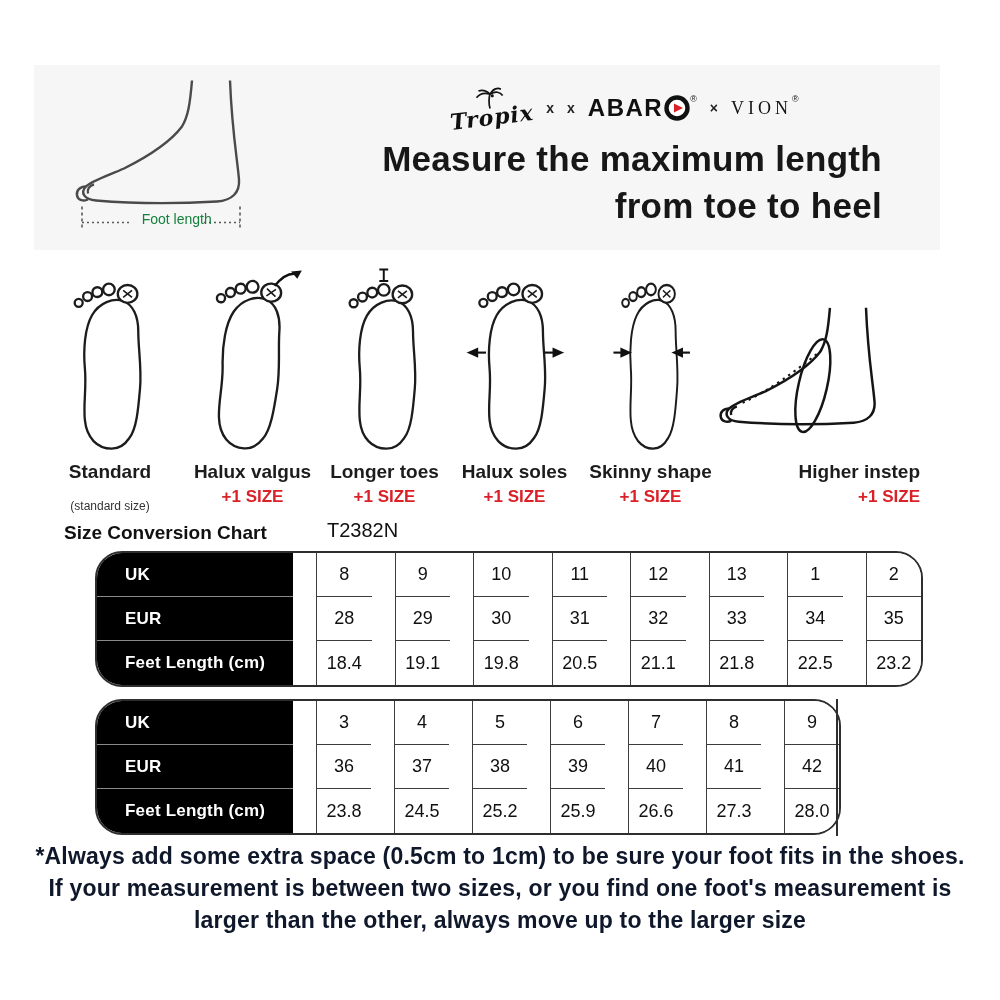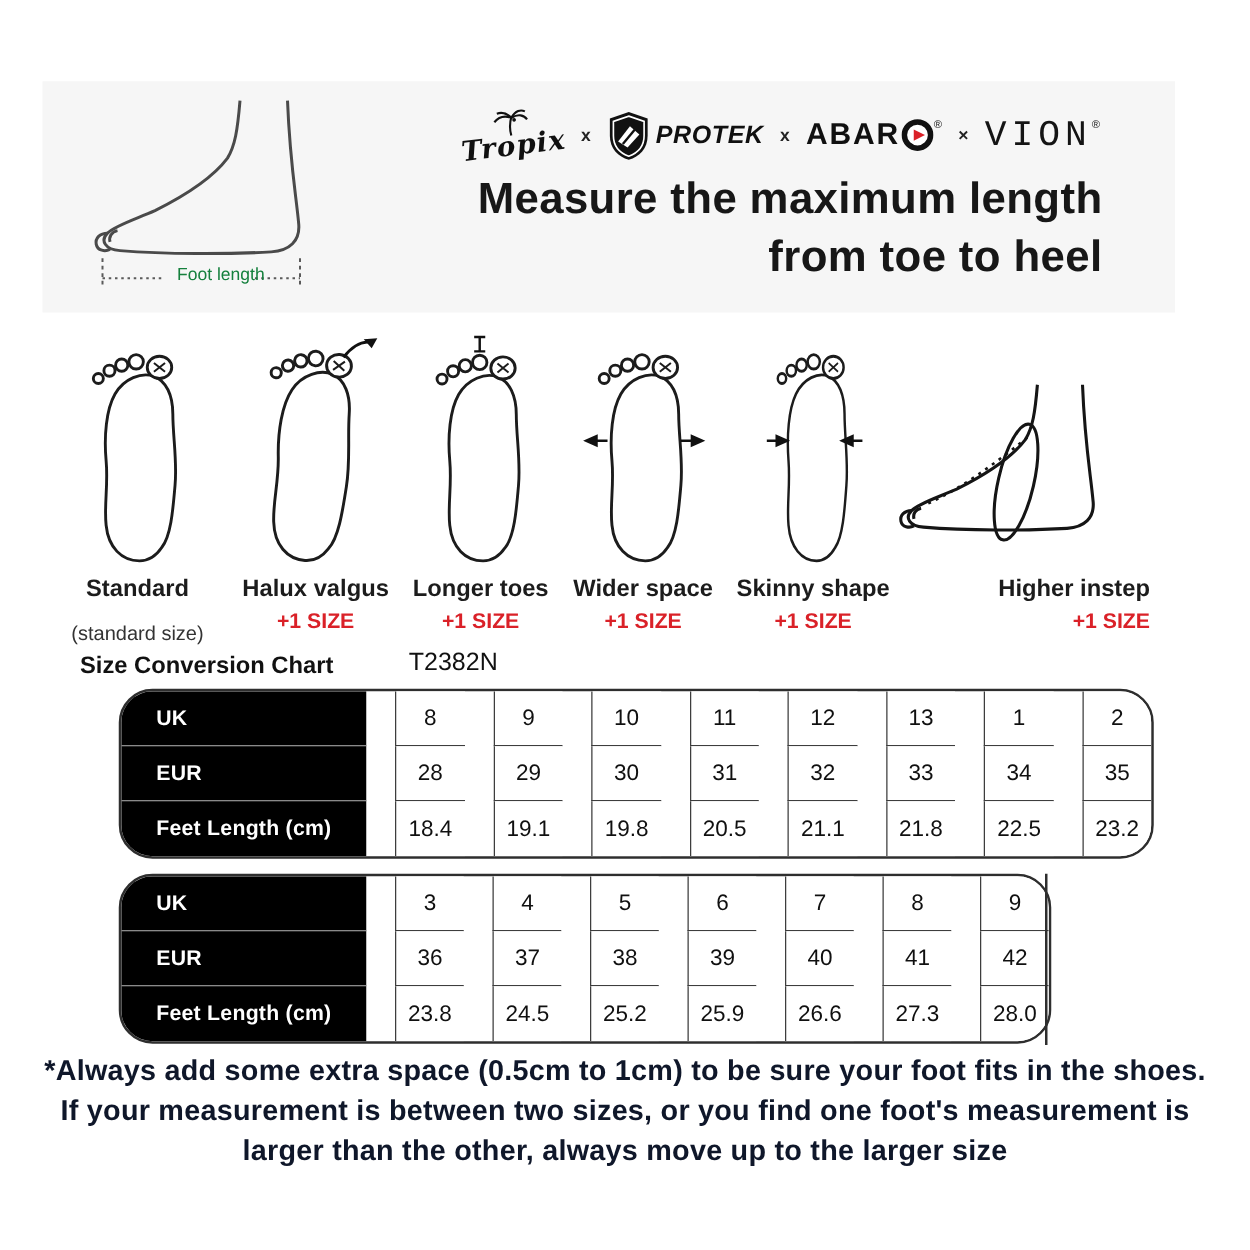--- a/index.html
+++ b/index.html
@@ -14,30 +14,30 @@
   .brands{position:absolute;left:295px;top:12px;width:590px;height:62px;display:flex;align-items:center;justify-content:center;gap:13px;}
   .brand-sep{font-size:14px;font-weight:bold;color:#222;}
   .tropix{display:flex;flex-direction:column;align-items:center;transform:rotate(-7deg);}
   .tropix-text{font-family:"DejaVu Serif",serif;font-style:italic;font-weight:bold;font-size:22px;letter-spacing:1px;margin-top:-5px;color:#101010;}
   .protek{display:flex;align-items:center;gap:5px;}
   .protek-text{font-style:italic;font-weight:800;font-size:20px;letter-spacing:.5px;color:#101010;}
   .abaro{display:flex;align-items:center;}
   .abaro-text{font-weight:800;font-size:24px;letter-spacing:1.5px;color:#101010;}
   .reg{font-size:9px;vertical-align:top;position:relative;top:-9px;color:#101010;}
   .vion{display:flex;align-items:center;}
-  .vion-text{font-family:Liberation Mono, monospace;font-size:29px;letter-spacing:4px;color:#141414;}
+  .vion-text{font-family:Liberation Serif, serif;font-size:18px;letter-spacing:4px;color:#141414;}
   .heading{position:absolute;right:58px;top:70px;text-align:right;font-size:35px;font-weight:bold;line-height:47px;color:#171717;letter-spacing:.3px;}
 
   
   .foot-fig{position:absolute;top:266px;display:flex;flex-direction:column;align-items:center;}
   .fig-art{height:188px;display:flex;align-items:flex-end;justify-content:center;}
   .fig-art svg{display:block;}
   .ft-label{margin-top:7px;font-size:19px;font-weight:bold;color:#1c1c1c;white-space:nowrap;}
   .ft-sub{margin-top:4px;font-size:17px;font-weight:bold;color:var(--accent-red,#da2128);white-space:nowrap;}
-  .ft-sub.plain{color:#333;font-weight:normal;font-size:16px;margin-top:16px;}
+  .ft-sub.plain{color:#333;font-weight:normal;font-size:12px;margin-top:16px;}
 
   
   .sc-title{position:absolute;left:64px;top:522px;font-size:19px;font-weight:bold;color:#111;}
   .sc-code{position:absolute;left:327px;top:519px;font-size:20px;color:#111;}
 
   .size-table{position:absolute;left:95px;border:2px solid #2e2e2e;border-radius:27px;overflow:hidden;background:#fff;}
   .t1{top:551px;width:824px;}
   .t2{top:699px;width:742px;}
   .st-row{display:flex;height:44px;gap:23px;}
   .st-label{width:168px;flex:none;background:var(--table-header-bg,#000);color:#fff;font-weight:bold;font-size:17px;display:flex;align-items:center;padding-left:28px;border-bottom:1px solid #8a8a8a;letter-spacing:.2px;}
@@ -96,29 +96,20 @@
             <path d="M17,2 C21,-4 26,-4 29,-2"></path>
             <path d="M17,2 C23,-1 28,1 30,5"></path>
           </g>
           <circle cx="19" cy="4" r="1.6" fill="#111"></circle>
         </svg>
         <span class="tropix-text">Tropix</span>
       </span>
 
       <span class="brand-sep">x</span>
 
-      <span class="protek">
-        <svg width="34" height="41" viewBox="0 0 36 42">
-          <path d="M18,1 L34,6.5 V21 C34,32 27,38.5 18,41.5 C9,38.5 2,32 2,21 V6.5 Z" fill="#111"></path>
-          <path d="M18,4.5 L31,9 V21 C31,30 25.5,35.6 18,38.4 C10.5,35.6 5,30 5,21 V9 Z" fill="none" stroke="#fff" stroke-width="1.4"></path>
-          <polygon points="9,26 19,13 27,20 17,31" fill="#fff"></polygon>
-          <path d="M13,28 L23,16" stroke="#111" stroke-width="2"></path>
-        </svg>
-        <span class="protek-text">PROTEK</span>
-      </span>
 
       <span class="brand-sep">x</span>
 
       <span class="abaro">
         <span class="abaro-text">ABAR</span>
         <svg width="26" height="26" viewBox="0 0 26 26" style="margin-left:1px">
           <circle cx="13" cy="13" r="10.5" fill="#fff" stroke="#111" stroke-width="4.4"></circle>
           <polygon points="10,8.5 19,13 10,17.5" fill="#da2128"></polygon>
         </svg>
         <span class="reg">®</span>
@@ -176,21 +167,21 @@
       <svg height="185" viewBox="-12 -16 136 208">
         <use href="#sole-shape"></use>
         <g stroke="#111" stroke-width="2.4" fill="#111">
           <path d="M24,78 H13" fill="none"></path>
             <polygon points="5,78 14,74 14,82"></polygon>
           <path d="M90,78 H101" fill="none"></path>
             <polygon points="109,78 100,74 100,82"></polygon>
         </g>
       </svg>
     </div>
-    <div class="ft-label">Wider space</div>
+    <div class="ft-label">Halux soles</div>
     <div class="ft-sub">+1 SIZE</div>
   </div>
 
   <div class="foot-fig" style="left:578px;width:145px;">
     <div class="fig-art">
       <svg height="185" viewBox="0 -16 112 208">
         <use href="#sole-shape" transform="translate(10,0) scale(0.84,1)"></use>
         <g stroke="#111" stroke-width="2.4" fill="#111">
           <path d="M14,78 H24" fill="none"></path>
             <polygon points="32,78 23,74 23,82"></polygon>

